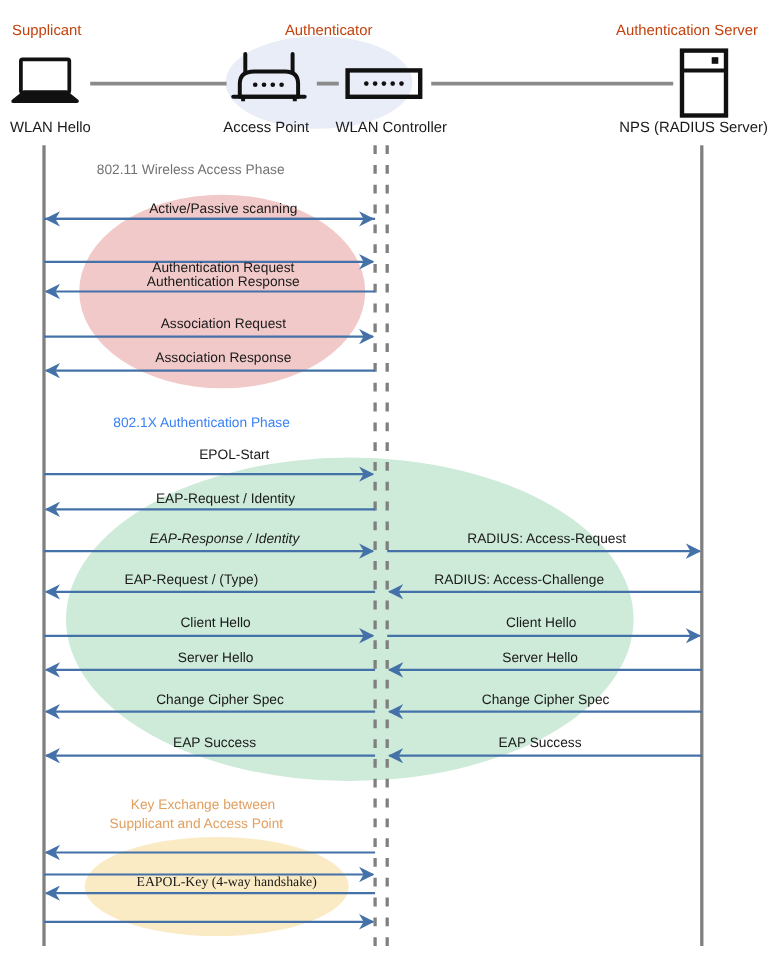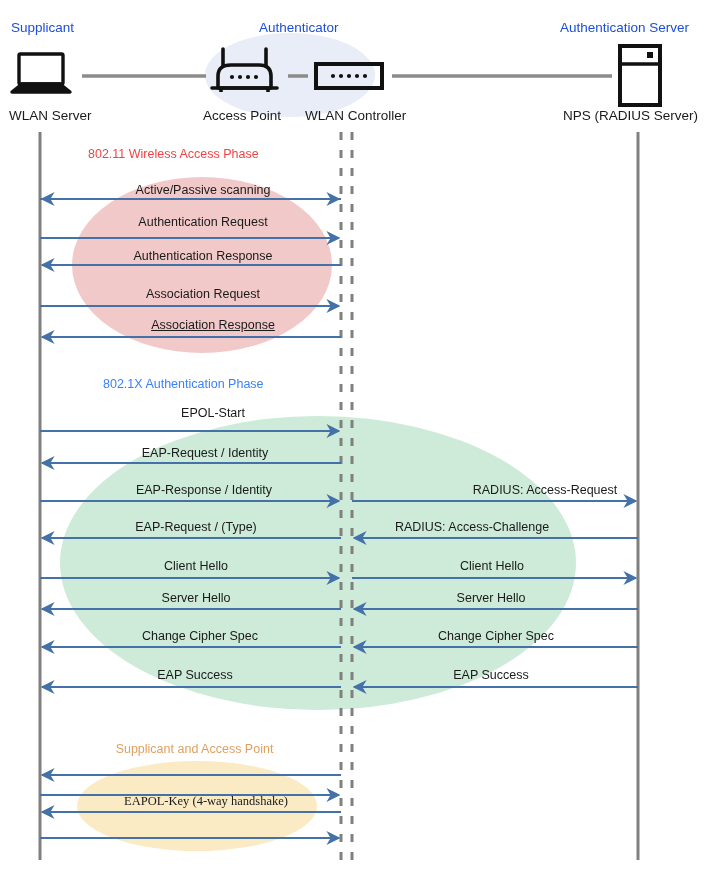--- a/index.html
+++ b/index.html
@@ -17,36 +17,36 @@
   }
   svg#diagram {
     position: absolute;
     left: 0; top: 0;
     width: 713px;
     height: 875px;
   }
   .hdr-label {
     position: absolute;
     font-size: 13.5px;
-    color: #1d4ed8;
+    color: #c2410c;
     white-space: nowrap;
   }
   .dev-label {
     position: absolute;
     font-size: 13.5px;
     color: #1a1a1a;
     white-space: nowrap;
   }
   .phase-label {
     position: absolute;
     font-size: 12.5px;
     white-space: nowrap;
     text-align: center;
   }
-  .phase-label.p1 { color: #ef4444; }
+  .phase-label.p1 { color: #737373; }
   .phase-label.p2 { color: #3b82f6; }
   .phase-label.p3 { color: #E0A060; line-height: 18px; }
   .msg-label {
     position: absolute;
     font-size: 12.5px;
     color: #1a1a1a;
     white-space: nowrap;
     text-align: center;
     transform: translateX(-50%);
   }
@@ -148,45 +148,46 @@
       <line x1="40" y1="795" x2="339" y2="795" marker-end="url(#arrR)"></line>
       <line x1="341" y1="812" x2="42" y2="812" marker-end="url(#arrL)"></line>
       <line x1="40" y1="838" x2="339" y2="838" marker-end="url(#arrR)"></line>
     </g>
   </svg>
 
   <div class="hdr-label" style="left:11px; top:20px;">Supplicant</div>
   <div class="hdr-label" style="left:259px; top:20px;">Authenticator</div>
   <div class="hdr-label" style="left:560px; top:20px;">Authentication Server</div>
 
-  <div class="dev-label" style="left:9px; top:108px;">WLAN Server</div>
+  <div class="dev-label" style="left:9px; top:108px;">WLAN Hello</div>
   <div class="dev-label" style="left:203px; top:108px;">Access Point</div>
   <div class="dev-label" style="left:305px; top:108px;">WLAN Controller</div>
   <div class="dev-label" style="left:563px; top:108px;">NPS (RADIUS Server)</div>
 
   <div class="phase-label p1" style="left:88px; top:147px;">802.11 Wireless Access Phase</div>
   <div class="phase-label p2" style="left:103px; top:377px;">802.1X Authentication Phase</div>
-  <div class="phase-label p3" style="left:97px; top:740px; width:195px;text-align:center;">Supplicant and Access Point</div>
+  <div class="phase-label p3" style="left:102px; top:722px; width:165px;">Key Exchange between</div>
+  <div class="phase-label p3" style="left:81px; top:740px; width:195px;text-align:center;">Supplicant and Access Point</div>
 
   <div class="msg-label" style="left:203px; top:183px;">Active/Passive scanning</div>
-  <div class="msg-label" style="left:203px; top:215px;">Authentication Request</div>
+  <div class="msg-label" style="left:203px; top:236px;">Authentication Request</div>
   <div class="msg-label" style="left:203px; top:249px;">Authentication Response</div>
   <div class="msg-label" style="left:203px; top:287px;">Association Request</div>
-  <div class="msg-label" style="left:213px; top:318px;text-decoration:underline;">Association Response</div>
+  <div class="msg-label" style="left:203px; top:318px;">Association Response</div>
 
   <div class="msg-label" style="left:197px; top:406px;margin-left:16px;">EPOL-Start</div>
   <div class="msg-label" style="left:205px; top:446px;">EAP-Request / Identity</div>
-  <div class="msg-label" style="left:204px; top:483px;">EAP-Response / Identity</div>
-  <div class="msg-label" style="left:196px; top:520px;">EAP-Request / (Type)</div>
+  <div class="msg-label" style="left:204px; top:483px;font-style:italic;">EAP-Response / Identity</div>
+  <div class="msg-label" style="left:174px; top:520px;">EAP-Request / (Type)</div>
   <div class="msg-label" style="left:196px; top:559px;">Client Hello</div>
   <div class="msg-label" style="left:196px; top:591px;">Server Hello</div>
   <div class="msg-label" style="left:200px; top:629px;">Change Cipher Spec</div>
   <div class="msg-label" style="left:195px; top:668px;">EAP Success</div>
 
-  <div class="msg-label" style="left:497px; top:483px;margin-left:48px;">RADIUS: Access-Request</div>
+  <div class="msg-label" style="left:497px; top:483px;">RADIUS: Access-Request</div>
   <div class="msg-label" style="left:472px; top:520px;">RADIUS: Access-Challenge</div>
   <div class="msg-label" style="left:492px; top:559px;">Client Hello</div>
   <div class="msg-label" style="left:491px; top:591px;">Server Hello</div>
   <div class="msg-label" style="left:496px; top:629px;">Change Cipher Spec</div>
   <div class="msg-label" style="left:491px; top:668px;">EAP Success</div>
 
   <div class="msg-label" style="left:206px; top:794px;font-family:Liberation Serif, serif;">EAPOL-Key (4-way handshake)</div>
 
 </div>
 

